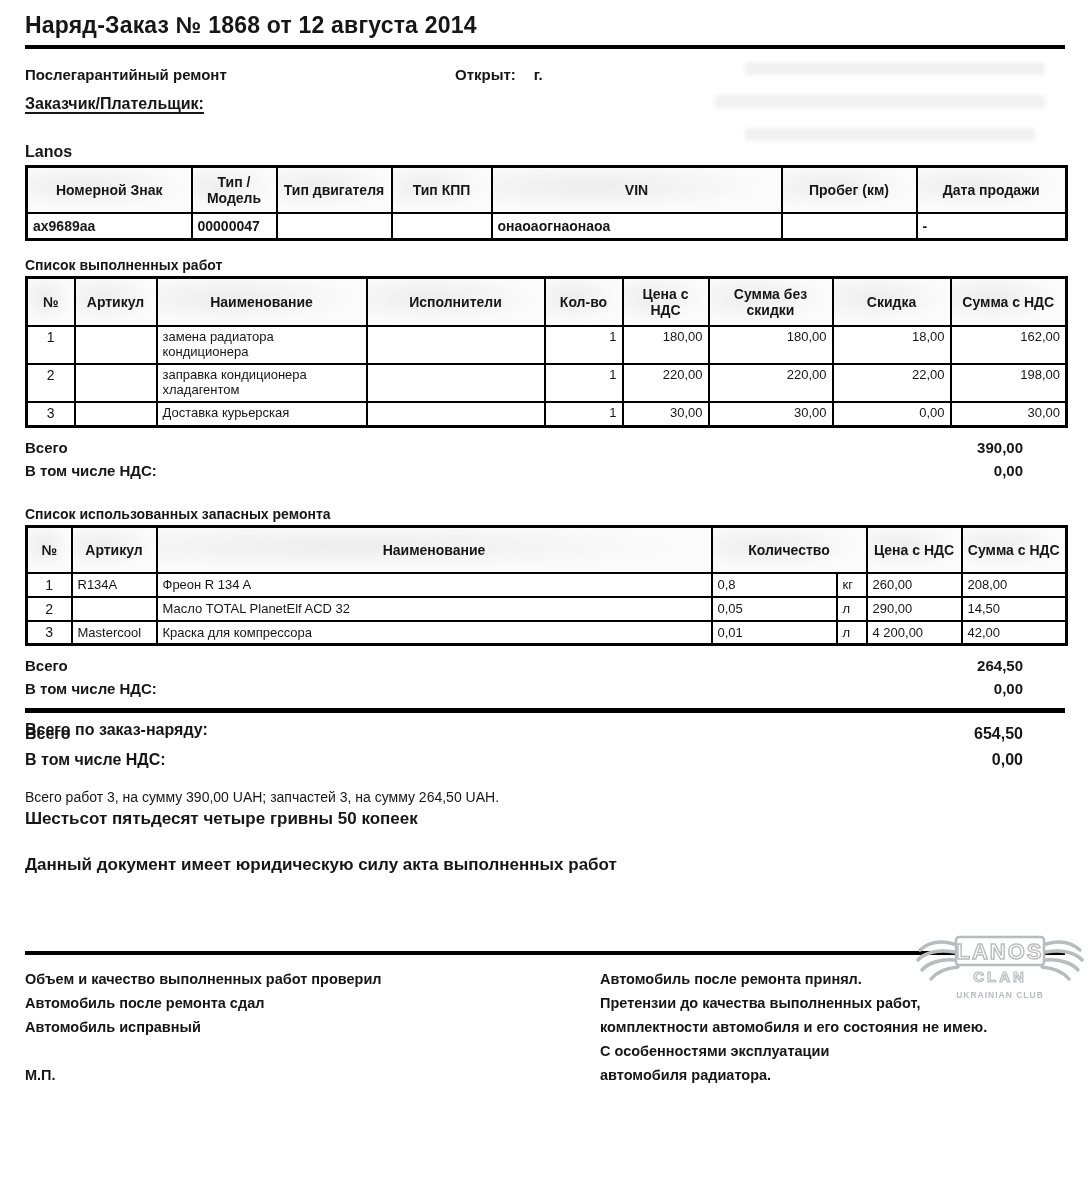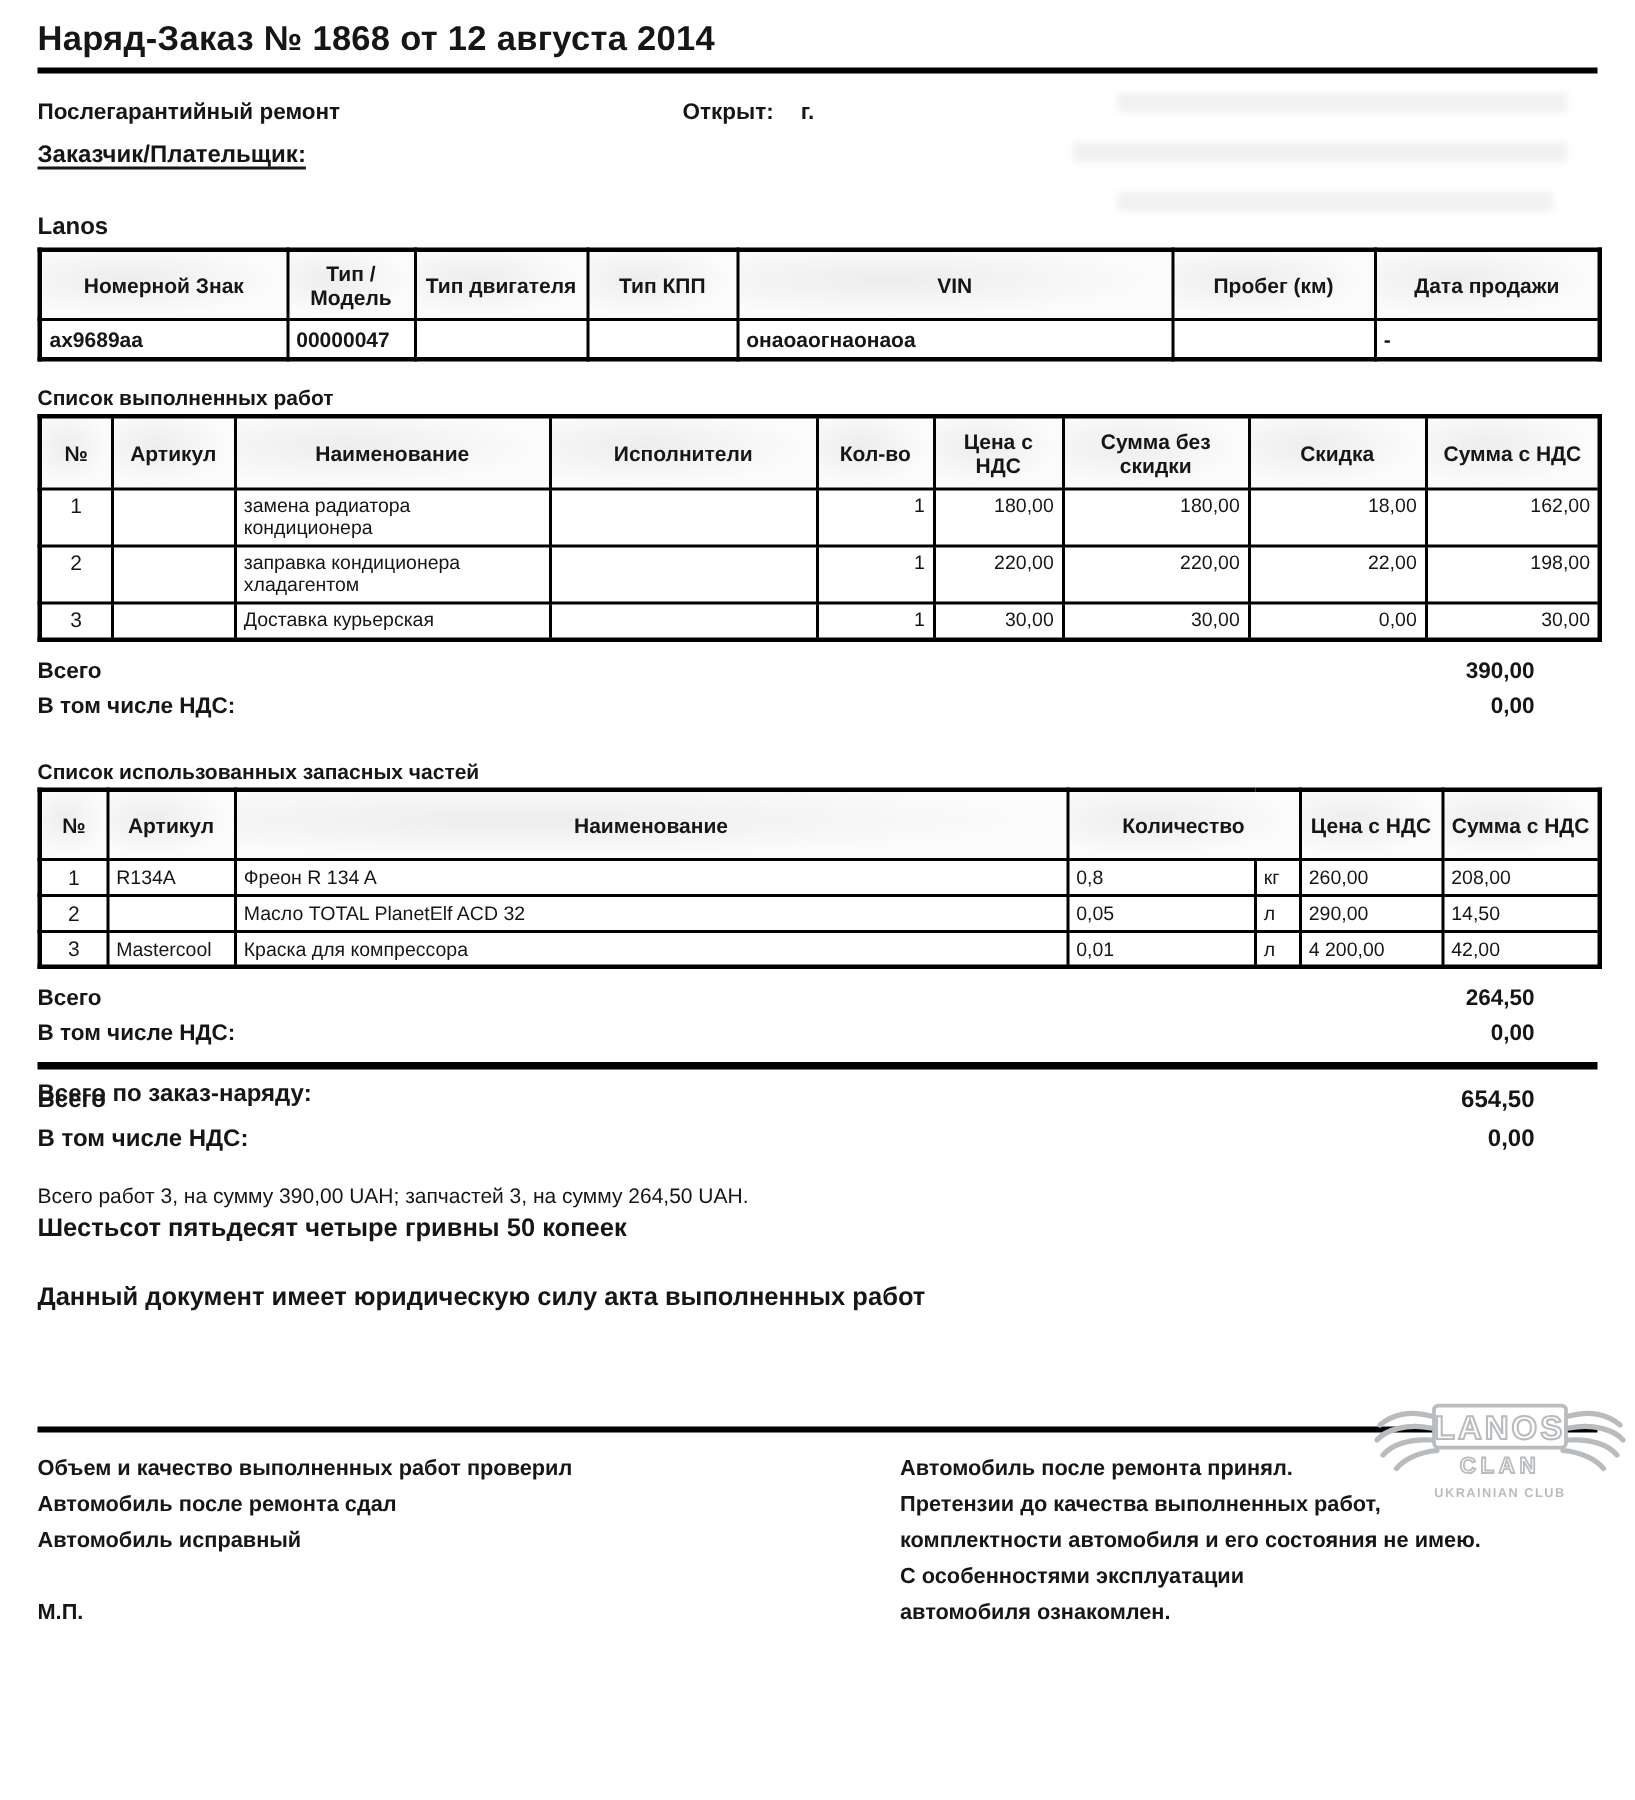--- a/index.html
+++ b/index.html
@@ -208,21 +208,21 @@
     <div class="totals-row">
       <div class="t-label">Всего</div>
       <div class="t-value">390,00</div>
     </div>
     <div class="totals-row">
       <div class="t-label">В том числе НДС:</div>
       <div class="t-value">0,00</div>
     </div>
   </div>
 
-  <div class="section-title" style="margin-top:24px;">Список использованных запасных частей</div>
+  <div class="section-title" style="margin-top:24px;">Список использованных запасных ремонта</div>
 
   <table class="parts-table outer">
     <colgroup>
       <col style="width:45px">
         <col style="width:85px">
         <col style="width:555px">
       <col style="width:125px">
         <col style="width:30px">
         <col style="width:95px">
         <col style="width:105px">
@@ -303,21 +303,21 @@
       <div class="sign-line">Автомобиль после ремонта сдал</div>
       <div class="sign-line">Автомобиль исправный</div>
       <div class="mp">М.П.</div>
 
     </div>
     <div class="sign-col-right">
       <div class="sign-line">Автомобиль после ремонта принял.</div>
       <div class="sign-line">Претензии до качества выполненных работ,</div>
       <div class="sign-line">комплектности автомобиля и его состояния не имею.</div>
       <div class="sign-line">С особенностями эксплуатации</div>
-      <div class="sign-line">автомобиля ознакомлен.</div>
+      <div class="sign-line">автомобиля радиатора.</div>
 
     </div>
   </div>
 
   <svg class="watermark" viewBox="0 0 168 72">
     <g stroke="#b9bcbf" fill="none" stroke-width="3.5" stroke-linecap="round">
       <path d="M38,12 C24,8 12,11 4,18"></path>
       <path d="M38,20 C22,17 8,21 2,28"></path>
       <path d="M38,28 C24,27 12,31 6,38"></path>
       <path d="M42,35 C30,36 20,41 15,47"></path>

